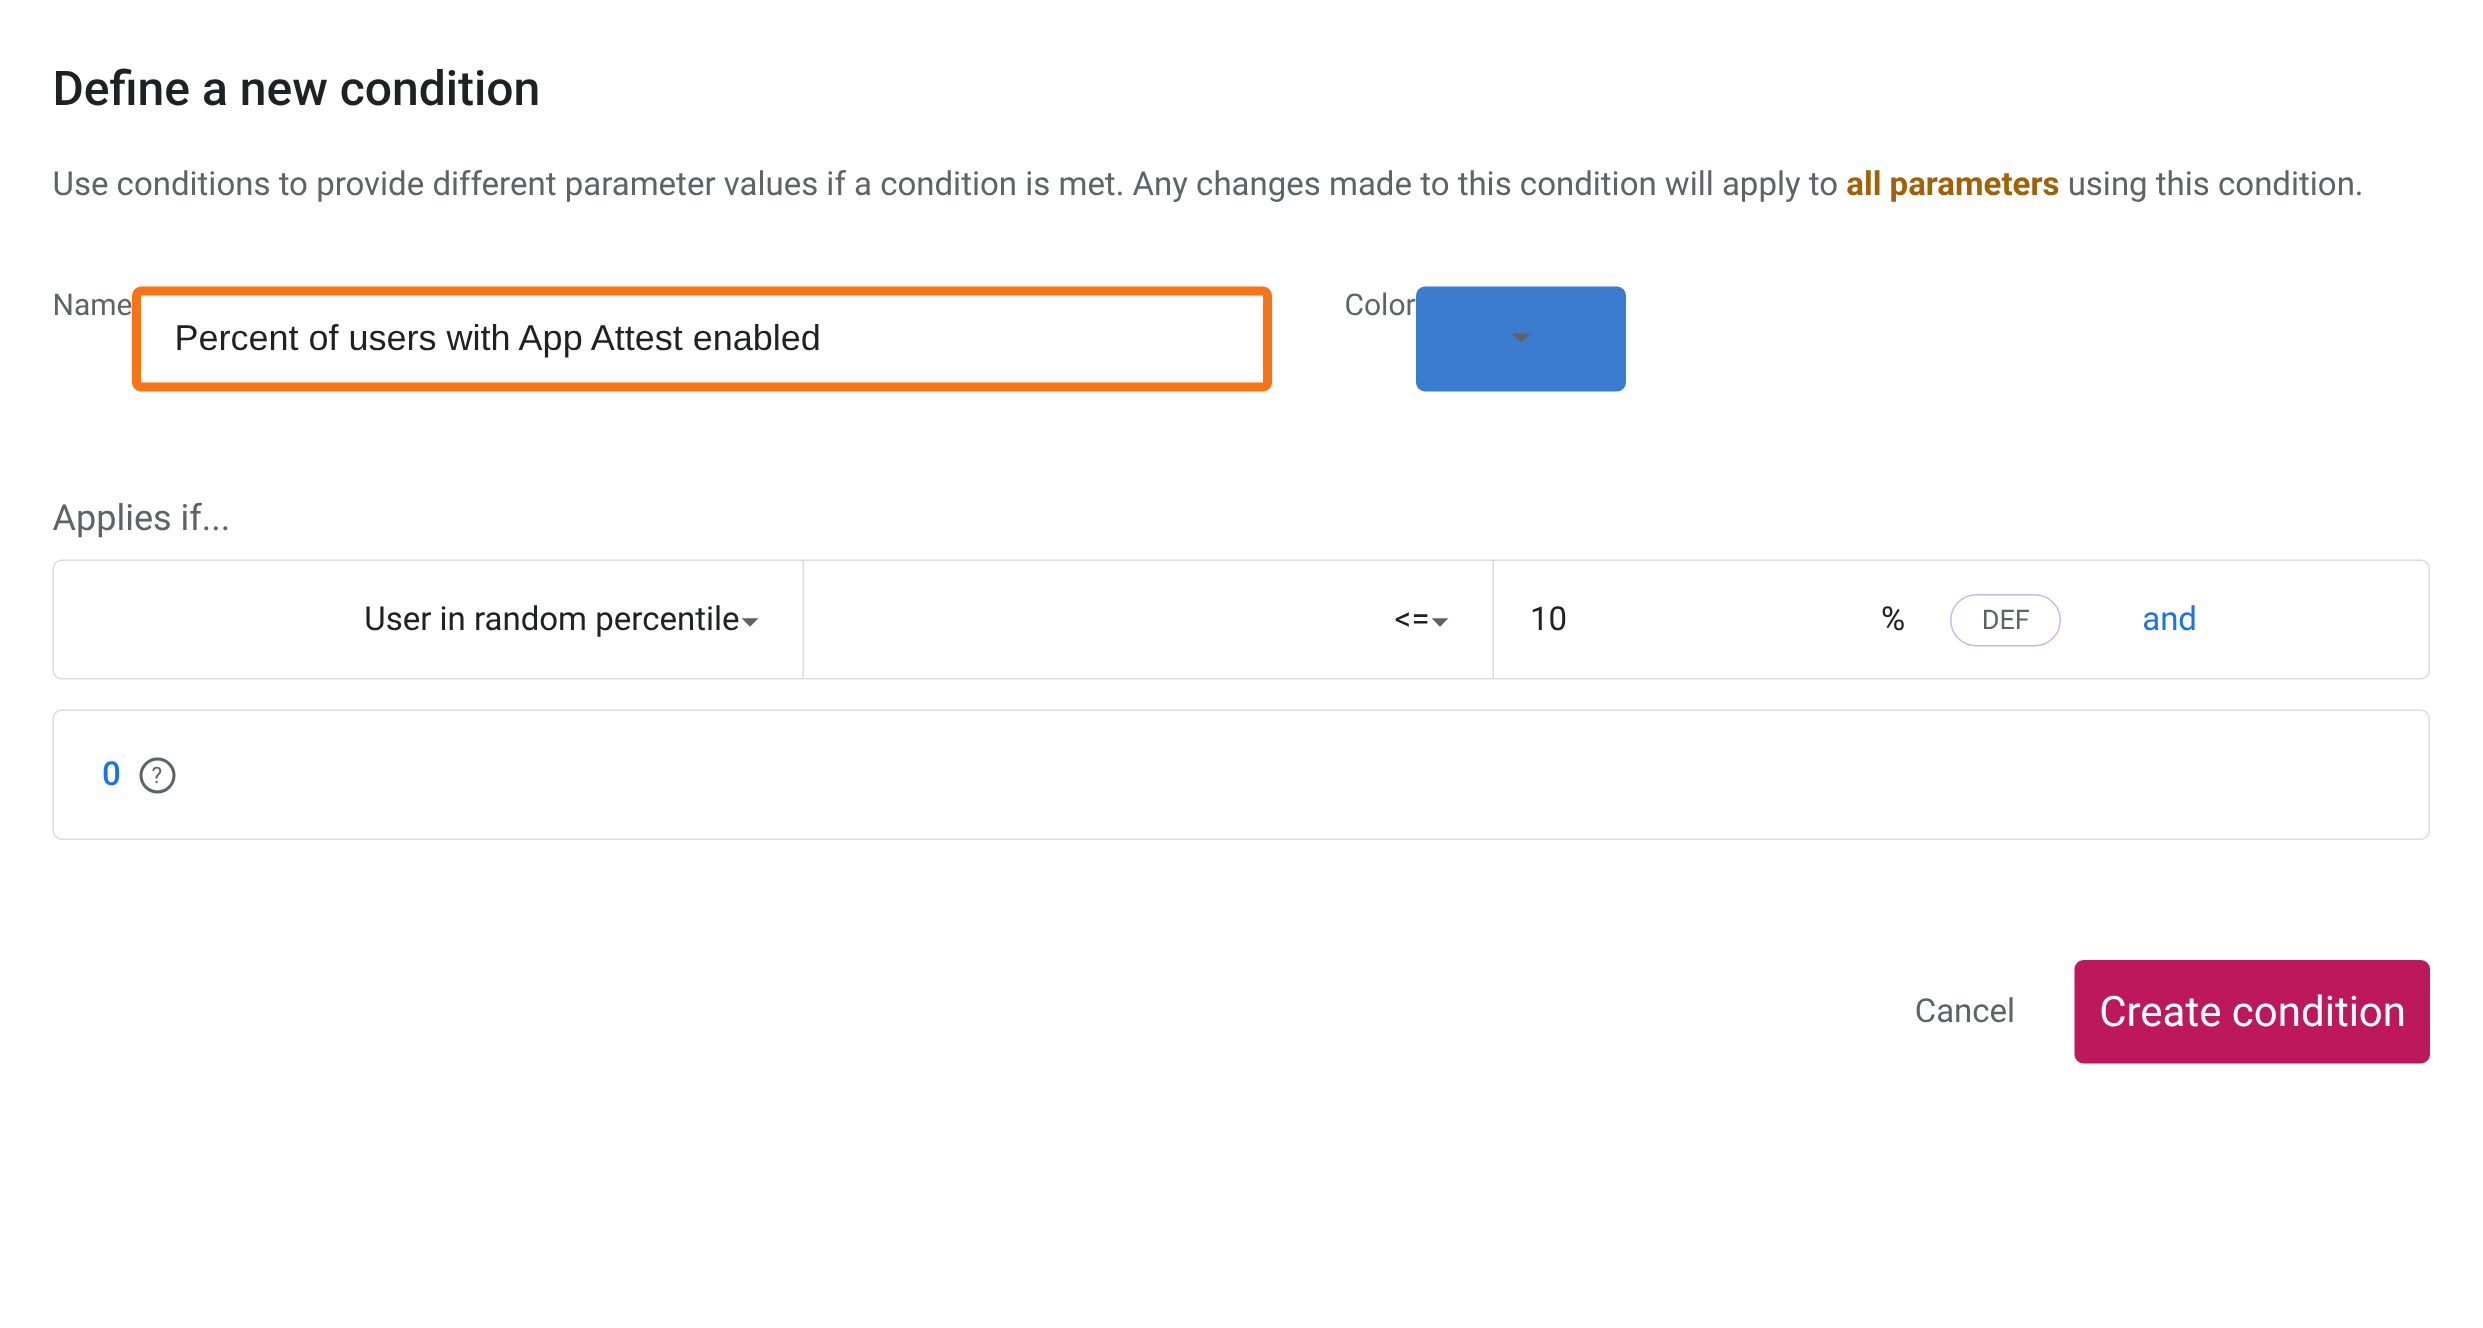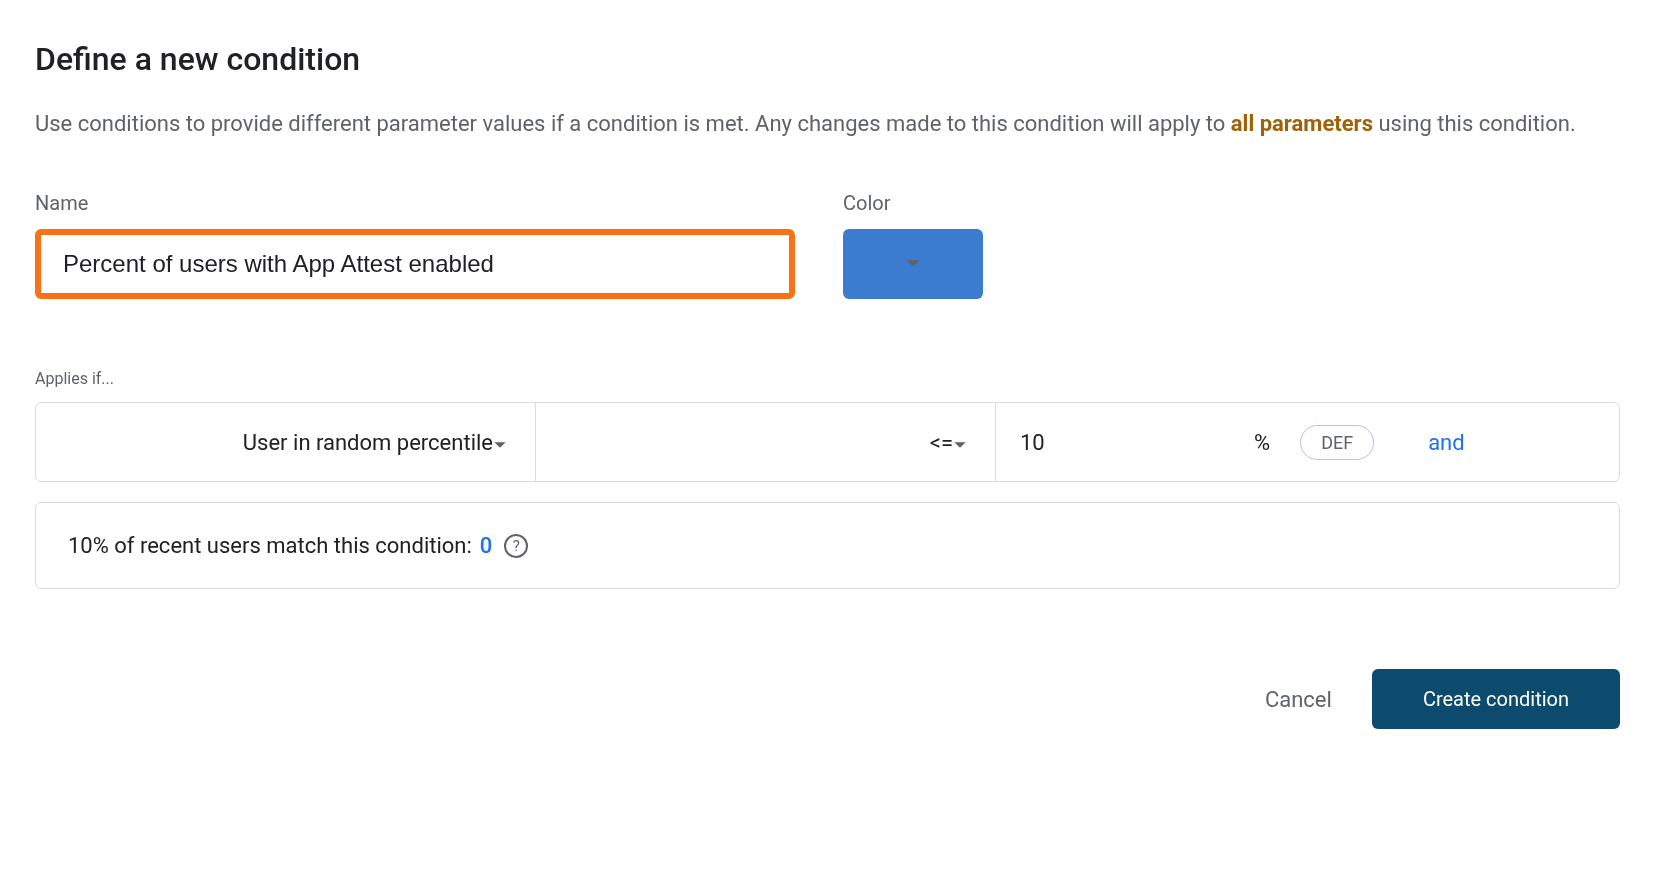--- a/index.html
+++ b/index.html
@@ -29,21 +29,21 @@
       color: #a16207;
       font-weight: 700;
     }
     .fields-row {
       display: flex;
       gap: 48px;
       margin-bottom: 70px;
     }
     .field-group {
       display: flex;
-      flex-direction: column;
+      flex-direction: row;
     }
     .field-label {
       font-size: 20px;
       color: #5f6368;
       margin-bottom: 14px;
     }
     .text-input {
       width: 760px;
       height: 70px;
       border: 6px solid #f97316;
@@ -62,21 +62,21 @@
       border-radius: 6px;
       cursor: pointer;
       display: flex;
       align-items: center;
       justify-content: center;
     }
     .color-picker svg {
       fill: #fff;
     }
     .applies-label {
-      font-size: 16px;
+      font-size: 24px;
       color: #5f6368;
       margin-bottom: 14px;
     }
     .condition-row {
       display: flex;
       align-items: center;
       border: 1px solid #dadce0;
       border-radius: 6px;
       height: 80px;
       margin-bottom: 20px;
@@ -171,25 +171,25 @@
     }
     .cancel-btn {
       background: none;
       border: none;
       color: #5f6368;
       font-size: 22px;
       cursor: pointer;
       font-family: inherit;
     }
     .create-btn {
-      background: #0c4a6e;
+      background: #be185d;
       border: none;
       color: #fff;
-      font-size: 20px;
-      padding: 18px 51px;
+      font-size: 28px;
+      padding: 18px 16px;
       border-radius: 6px;
       cursor: pointer;
       font-family: inherit;
     }
   </style>
 </head>
 <body>
 
 <h1 class="page-title">Define a new condition</h1>
 
@@ -234,21 +234,20 @@
       </span>
     </div>
     <div class="value-section">
       <input type="text" class="value-input" value="10" style="">
       <span class="percent-sign">%</span>
       <span class="seed-chip">DEF</span>
       <span class="and-link">and</span>
     </div>
   </div>
   <div class="match-info">
-    <span>10% of recent users match this condition: </span>
     <span class="match-count">0</span>
     <span class="help-icon">?</span>
   </div>
 </div>
 
 <div class="actions">
   <button class="cancel-btn">Cancel</button>
   <button class="create-btn">Create condition</button>
 </div>
 

